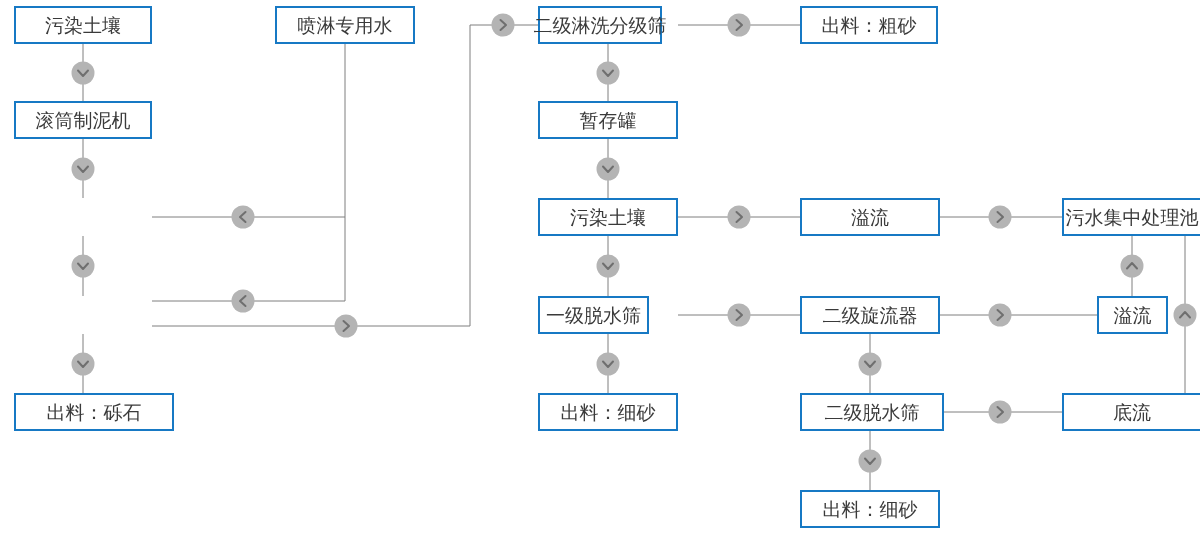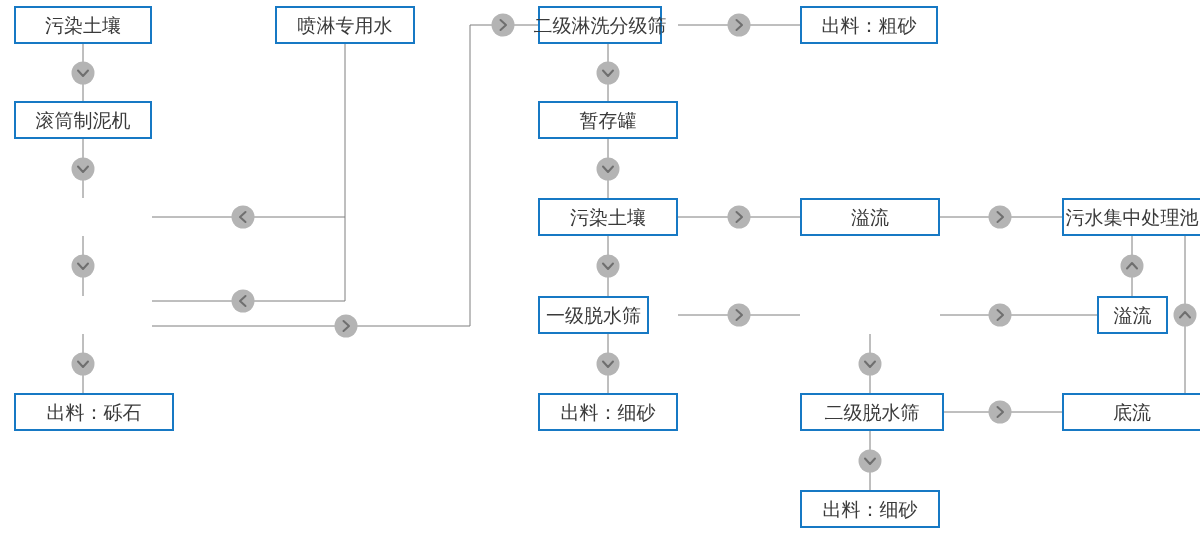--- a/index.html
+++ b/index.html
@@ -115,20 +115,21 @@
   <div class="node" style="left:6px;   top:393px; width:160px">出料：砾石</div>
 
   <div class="node" style="left:530px; top:6px;   width:124px">二级淋洗分级筛</div>
   <div class="node" style="left:530px; top:101px; width:140px">暂存罐</div>
   <div class="node" style="left:530px; top:198px; width:140px">污染土壤</div>
   <div class="node" style="left:530px; top:296px; width:111px">一级脱水筛</div>
   <div class="node" style="left:530px; top:393px; width:140px">出料：细砂</div>
 
   <div class="node" style="left:792px; top:6px;   width:138px">出料：粗砂</div>
   <div class="node" style="left:792px; top:198px; width:140px">溢流</div>
+  <div class="node" style="left:792px; top:296px; width:140px">二级旋流器</div>
   <div class="node" style="left:792px; top:393px; width:144px">二级脱水筛</div>
   <div class="node" style="left:792px; top:490px; width:140px">出料：细砂</div>
 
   <div class="node" style="left:1054px; top:198px; width:140px">污水集中处理池</div>
   <div class="node" style="left:1089px; top:296px; width:71px">溢流</div>
   <div class="node" style="left:1054px; top:393px; width:140px">底流</div>
 
 </div>
 
 </body></html>

